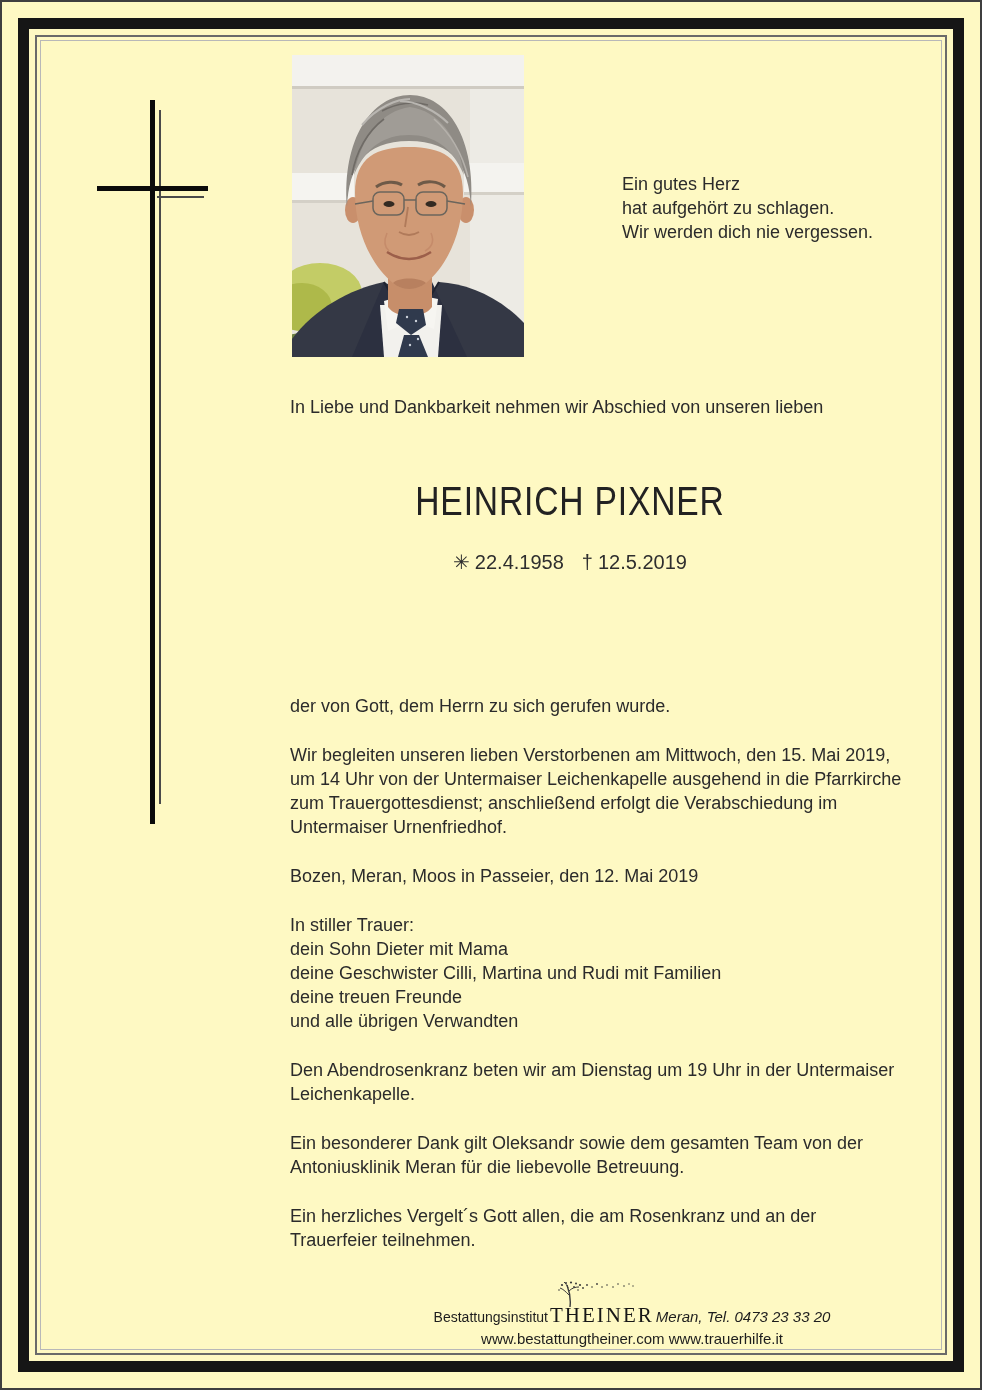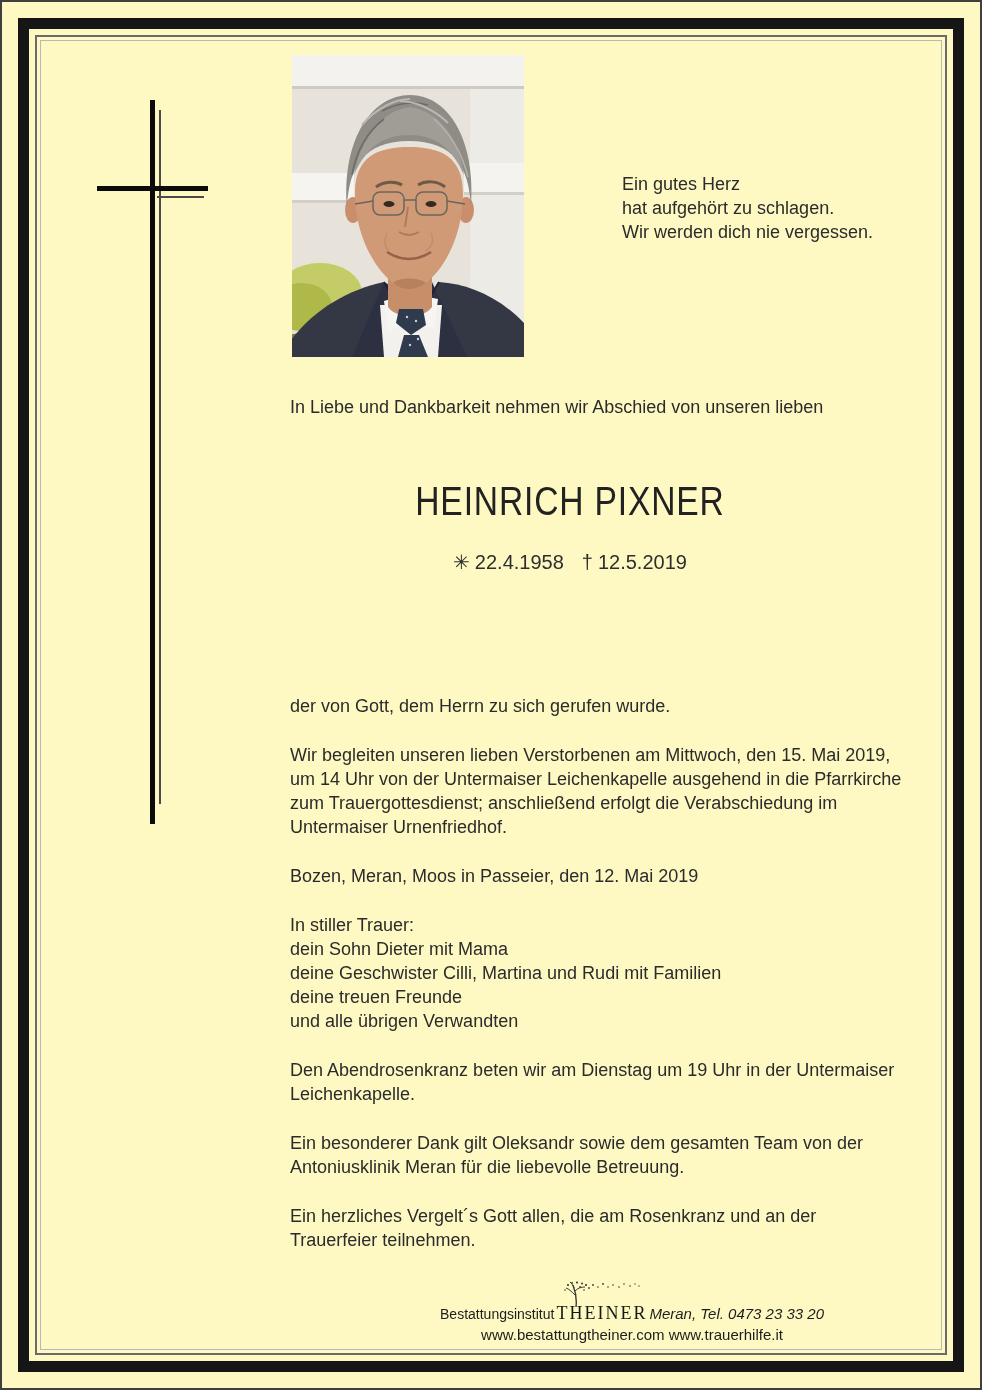--- a/index.html
+++ b/index.html
@@ -47,21 +47,21 @@
   .bodytext p{margin:0 0 25px 0;white-space:pre-line;}
   .iban{font-size:15px;}
 
   
   .footer{position:absolute;left:292px;top:1303px;width:680px;text-align:center;}
   .footer-line1{
     display:flex;justify-content:center;align-items:baseline;gap:2px;
     font-size:14px;color:#1d1d1d;
   }
   .brand{
-    position:relative;font-family:"Liberation Serif",serif;font-size:18px;
+    position:relative;font-family:"Liberation Serif",serif;font-size:21px;
     letter-spacing:2px;color:#171717;
   }
   .brand svg{position:absolute;left:6px;top:-22px;}
   .footer-contact{font-size:15px;font-style:italic;}
   .footer-line2{font-size:15px;color:#1d1d1d;margin-top:2px;}
 </style>
 </head>
 <body>
 
 <div class="page">

